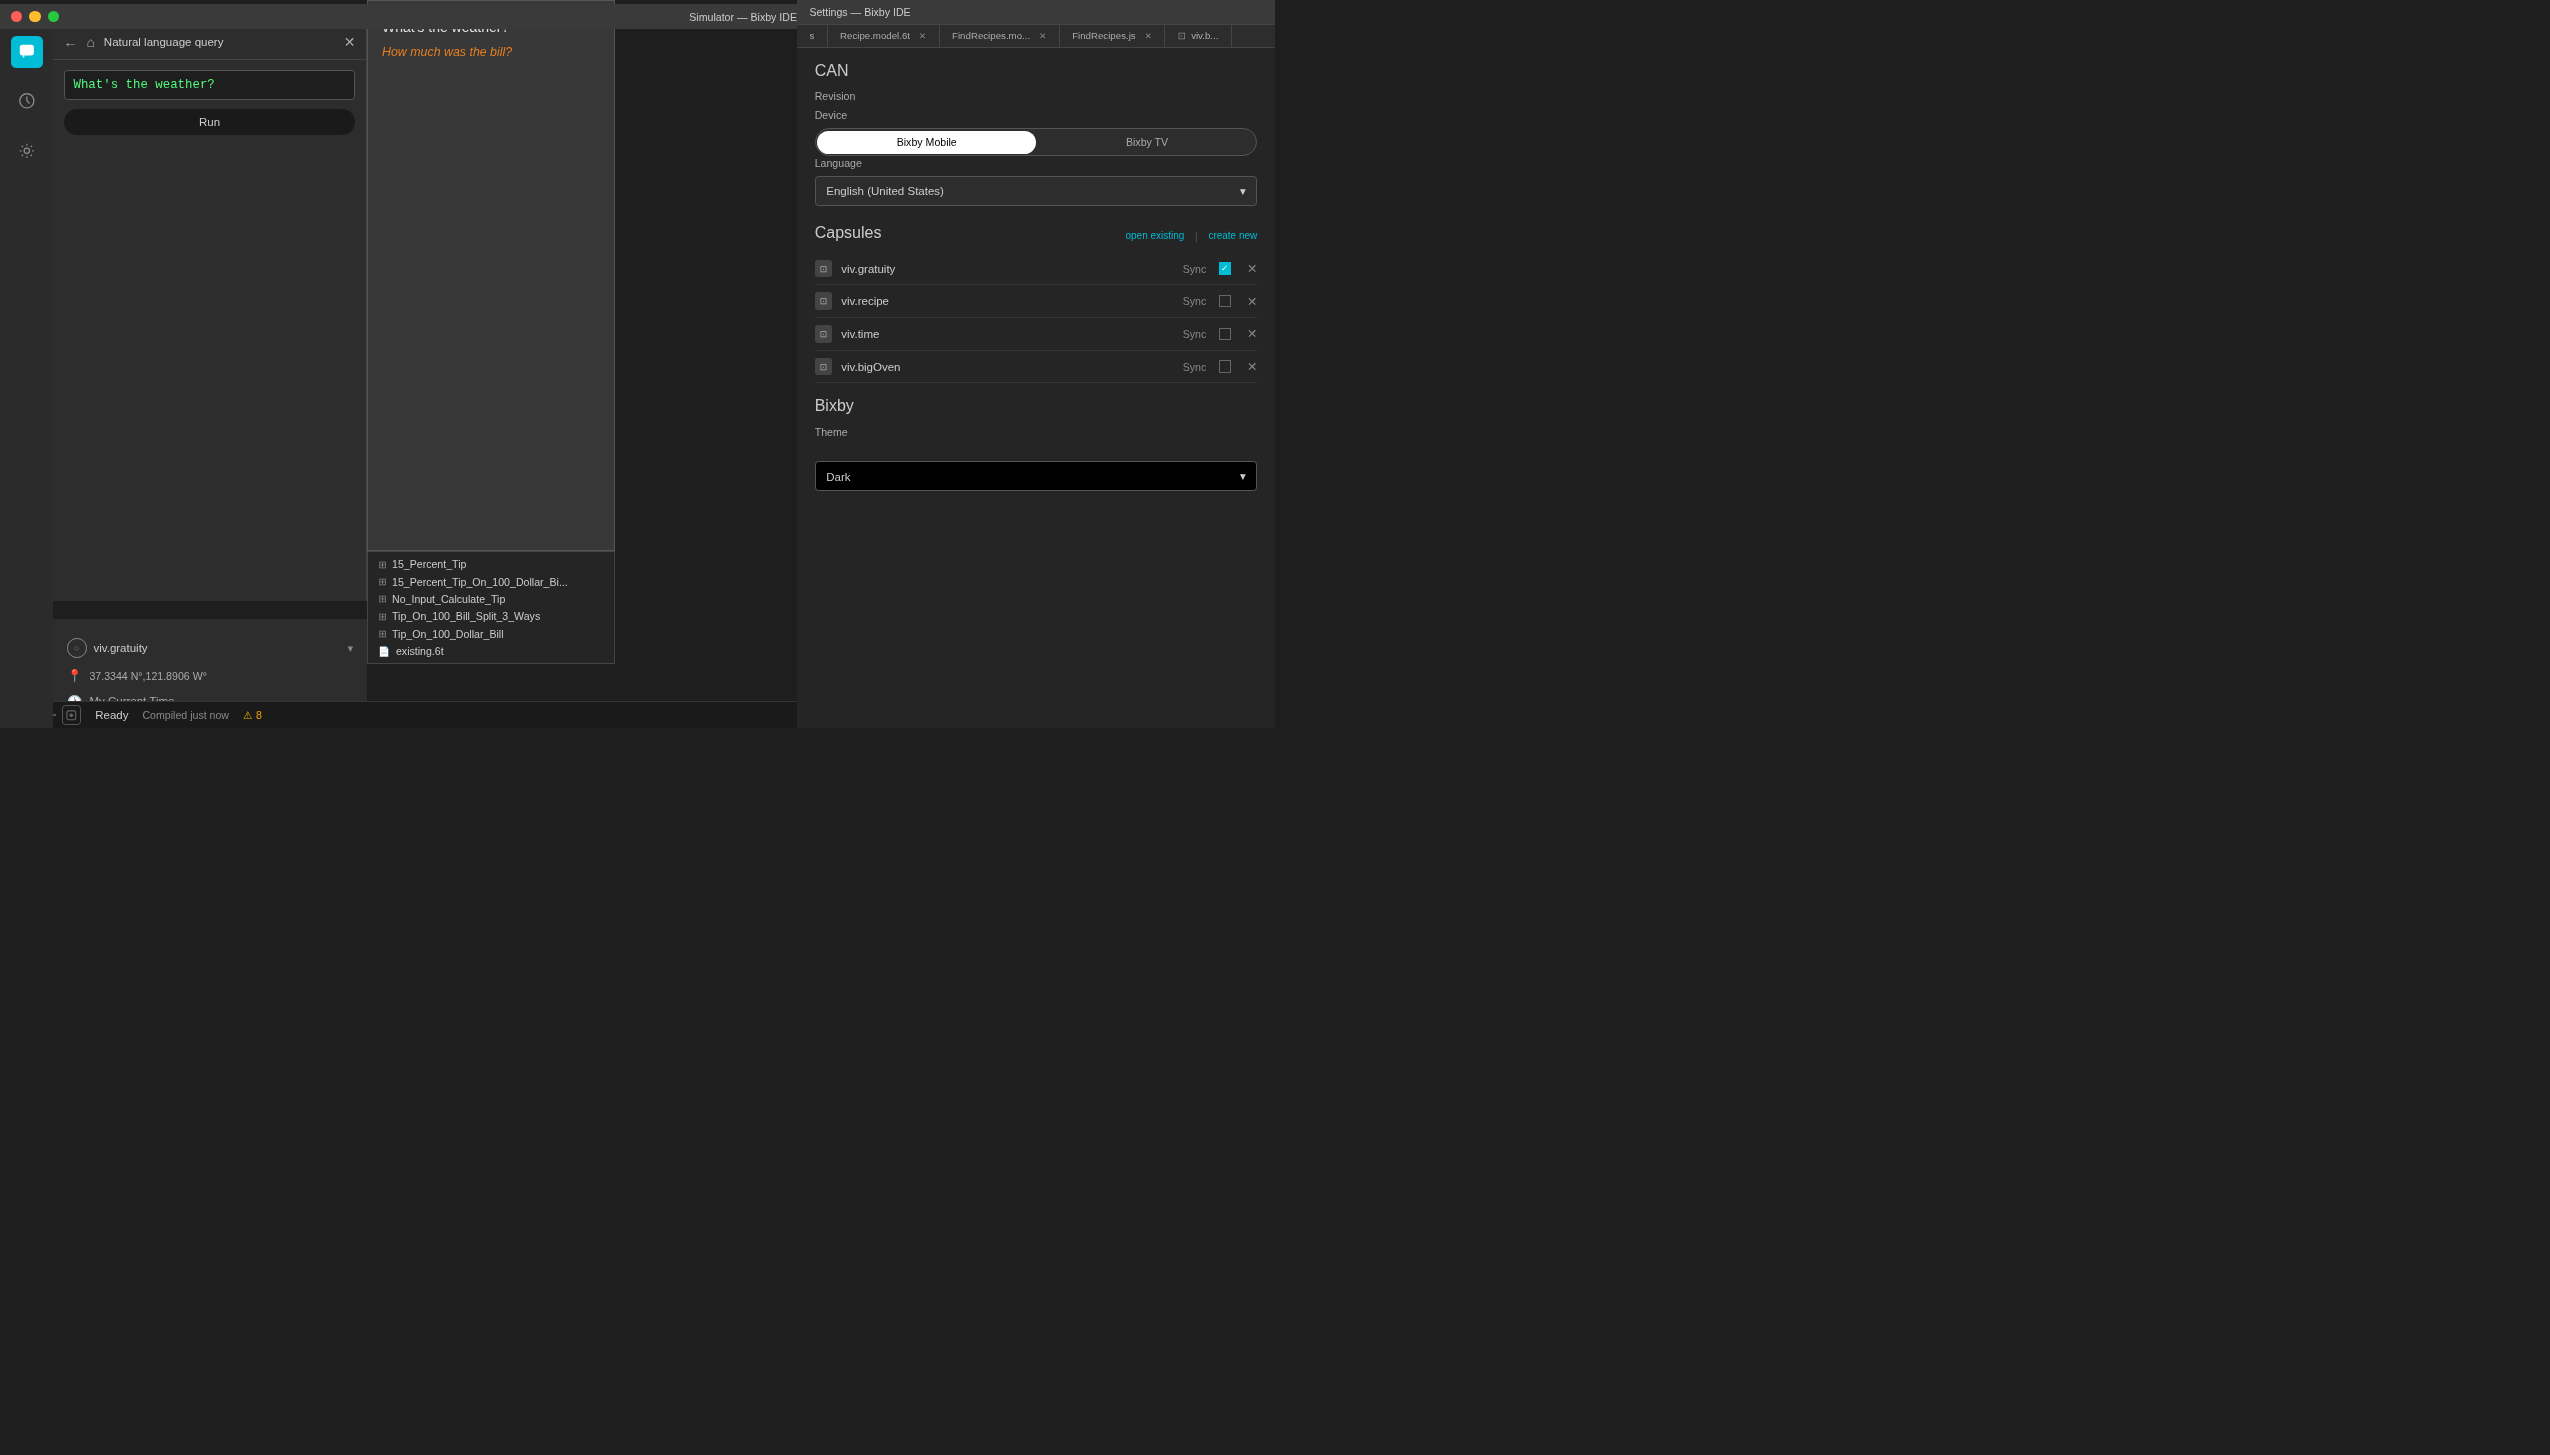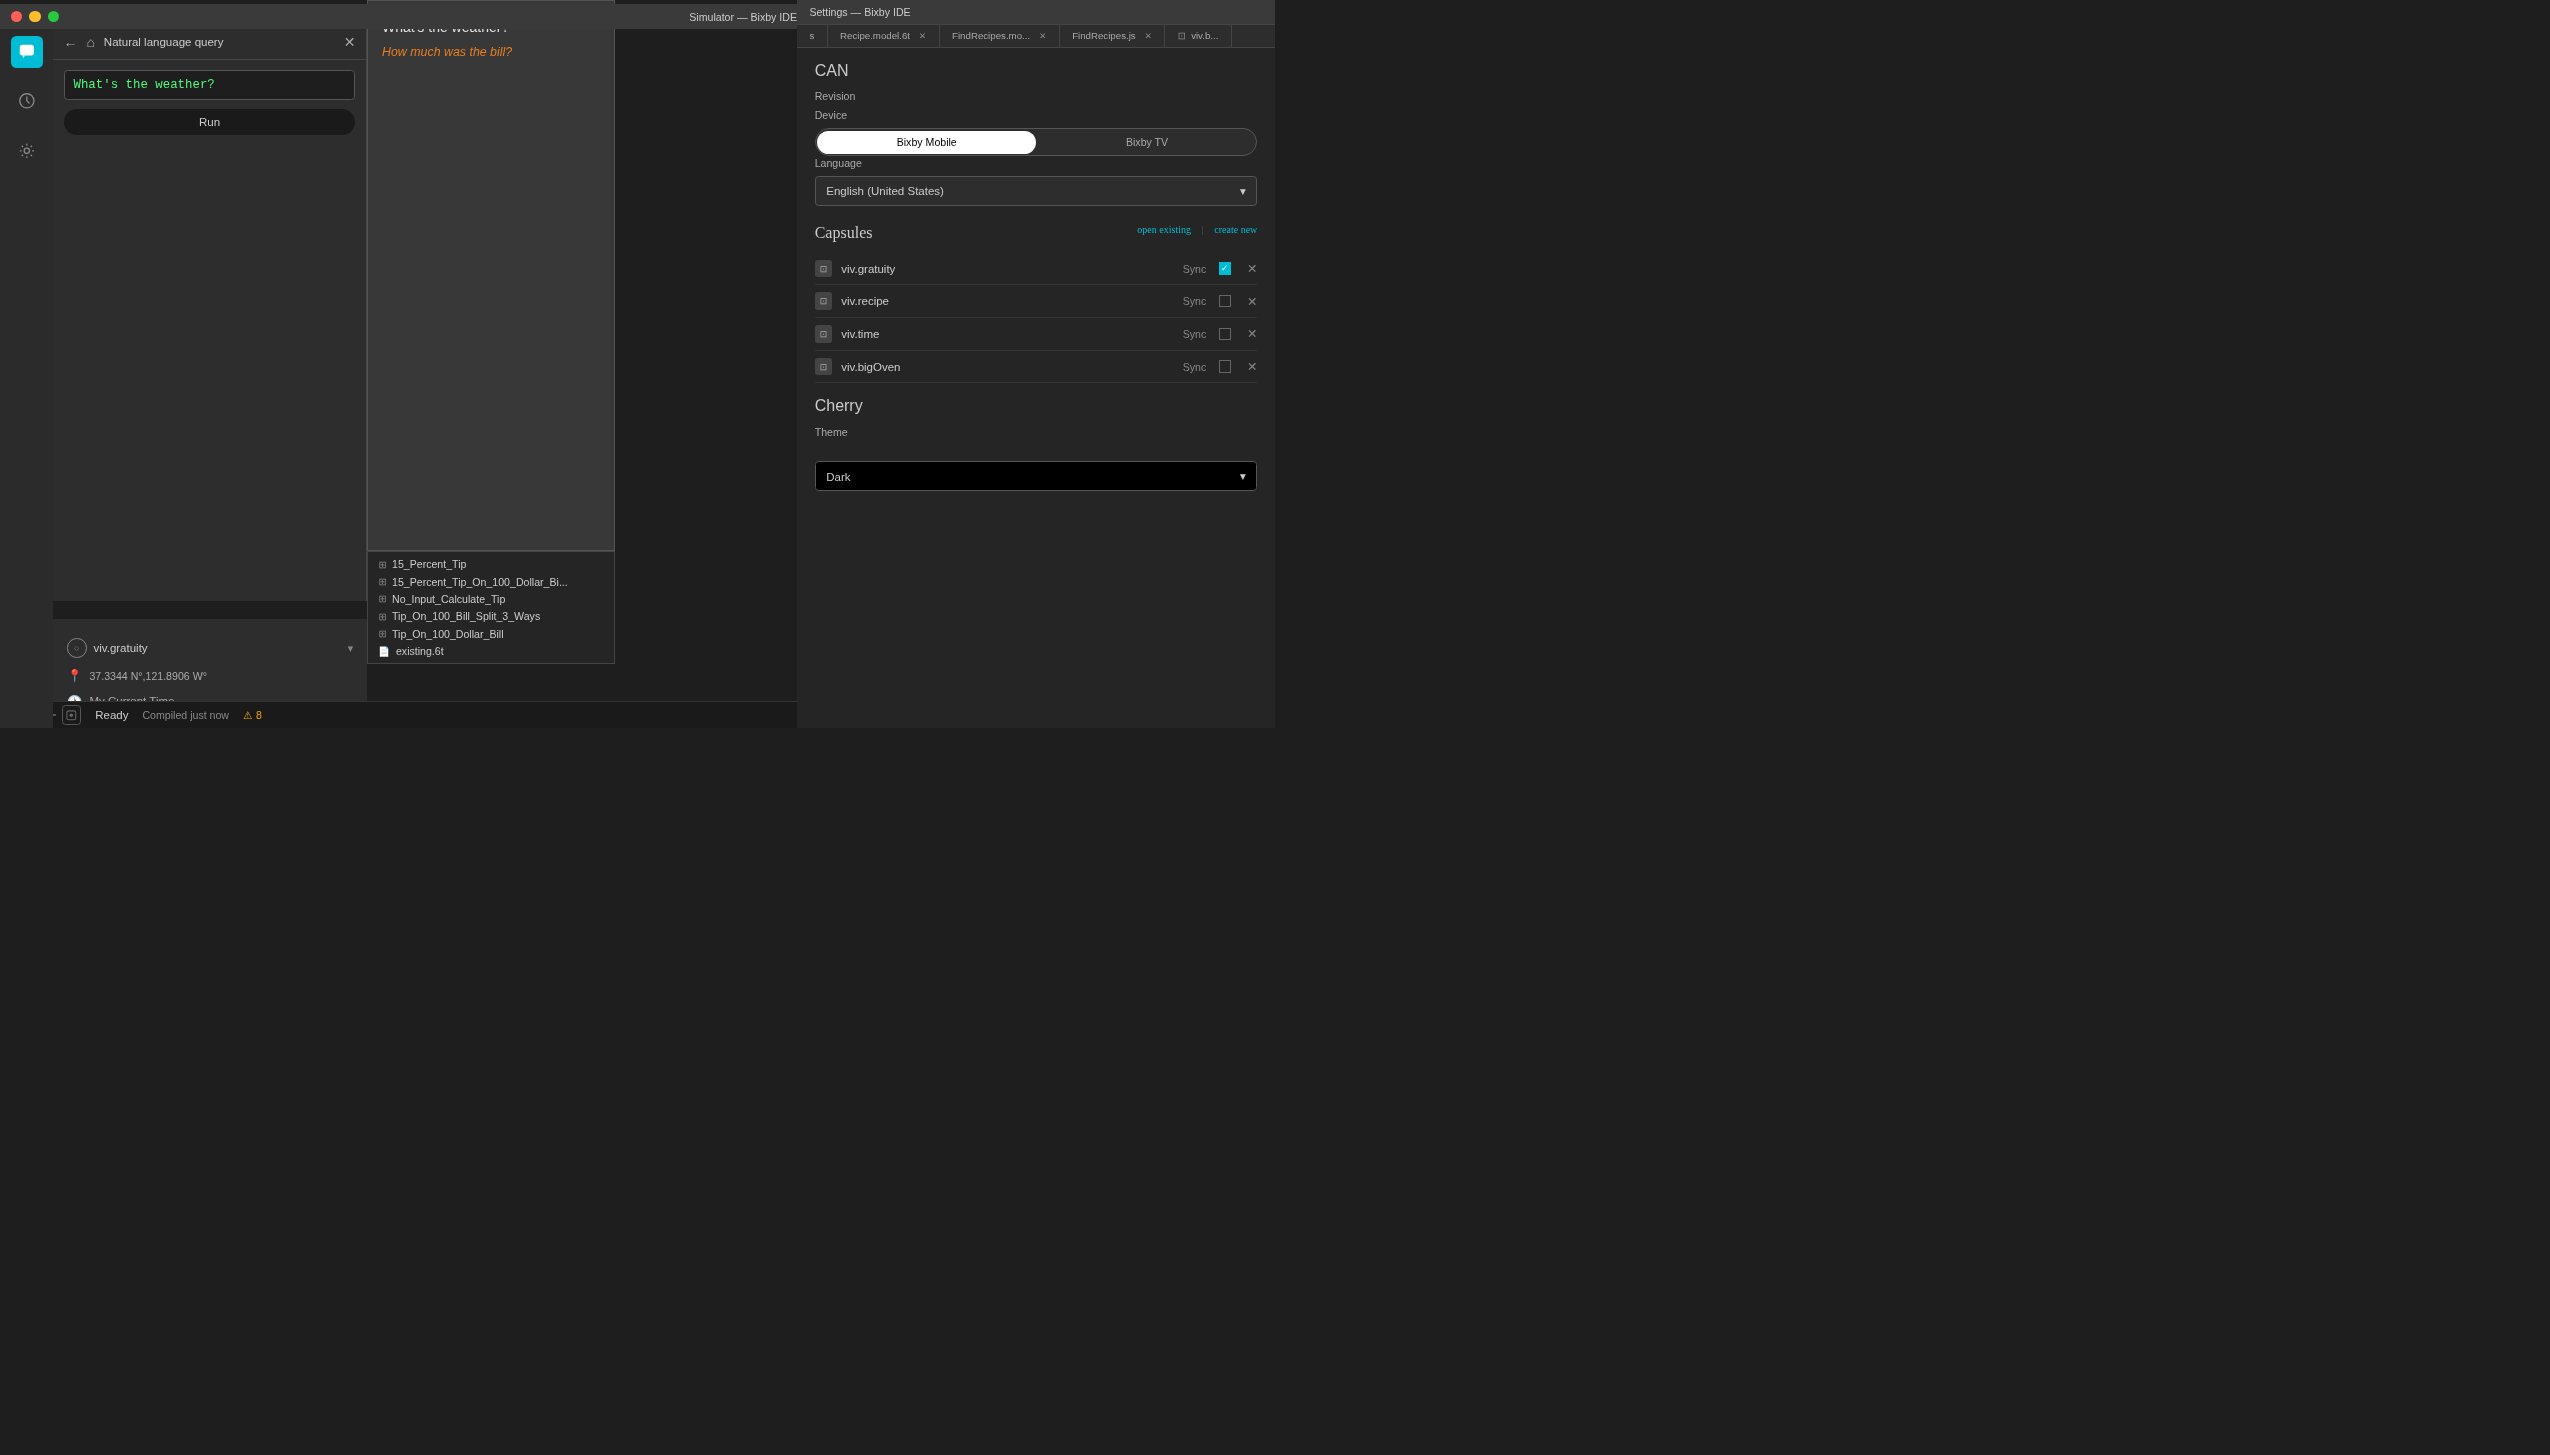--- a/index.html
+++ b/index.html
@@ -360,24 +360,23 @@
       display: flex;
       align-items: center;
       justify-content: space-between;
       cursor: pointer;
       margin-bottom: 17.7px;
     }
 
     
     .capsules-header {
       display: flex;
-      align-items: flex-start;
+      align-items: flex-end;
       justify-content: space-between;
       margin-bottom: 10.6px;
-      font-family: Liberation Serif, serif;
     }
     .capsules-title {
       color: #ccc;
       font-size: 16px;
       font-weight: 300;
     }
     .capsules-actions {
       display: flex;
       gap: 10.6px;
     }
@@ -707,21 +706,21 @@
       <div class="capsule-row">
         <div class="capsule-icon-sm">⊡</div>
         <span class="capsule-name">viv.bigOven</span>
         <span class="capsule-sync-label">Sync</span>
         <div class="capsule-checkbox"></div>
         <span class="capsule-delete">✕</span>
       </div>
     </div>
 
     <div class="editor-section">
-      <div class="editor-title">Cherry</div>
+      <div class="editor-title">Bixby</div>
       <div class="theme-label">Theme</div>
       <div class="theme-dropdown">
         <span>Dark</span>
         <span>▾</span>
       </div>
     </div>
   </div>
 </div>
 
 <div class="status-bar">

